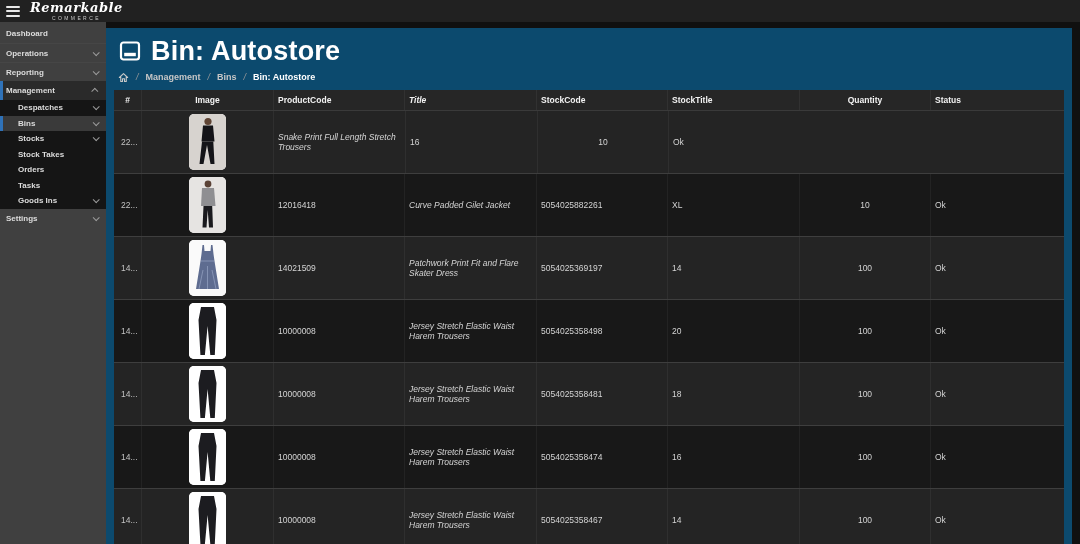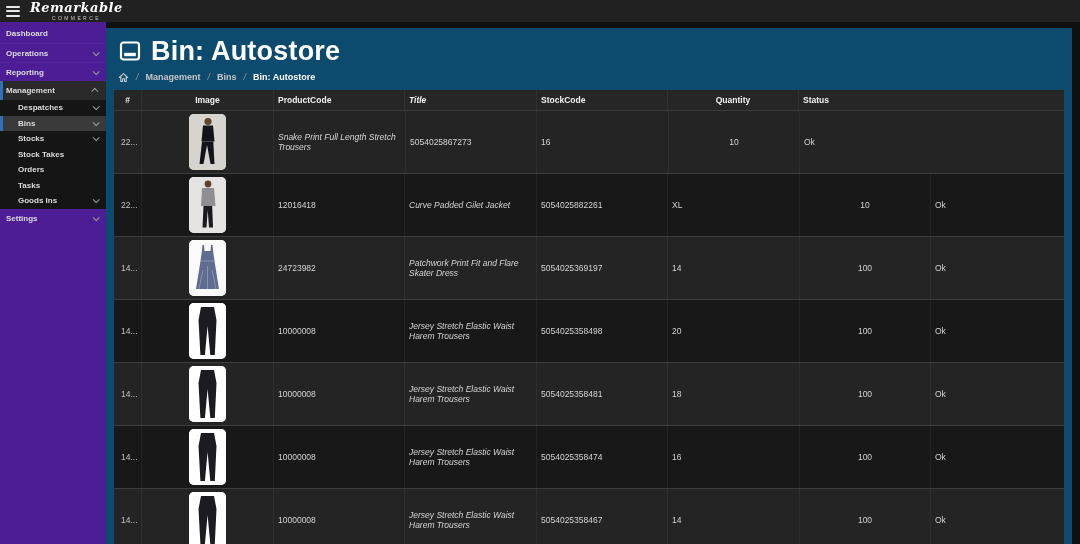--- a/index.html
+++ b/index.html
@@ -11,21 +11,21 @@
   .topbar { position:fixed; top:0; left:0; width:1080px; height:22px; background:#212121;
     display:flex; align-items:center; z-index:9; }
   .hamburger { width:14px; margin-left:6px; display:flex; flex-direction:column; gap:2.5px; cursor:pointer; }
   .hamburger span { display:block; height:2px; background:#e8e8e8; border-radius:1px; }
   .logo { margin-left:10px; text-align:center; line-height:1; cursor:pointer; }
   .logo-script { font-family:"DejaVu Serif",serif; font-style:italic; font-weight:bold;
     font-size:13px; color:#ffffff; letter-spacing:.5px; }
   .logo-sub { font-size:5px; letter-spacing:2.4px; color:#c9c9c9; margin-top:1.5px; }
 
   
-  .sidebar { position:fixed; top:22px; left:0; width:106px; height:522px; background:#4c1d95; padding-top:2px; }
+  .sidebar { position:fixed; top:22px; left:0; width:106px; height:522px; background:#404040; padding-top:2px; }
   .side-item { display:flex; align-items:center; height:19px; padding:0 6px;
     font-size:8px; font-weight:bold; color:#dcdcdc; cursor:pointer; }
   .side-item.submenu, .side-item.selected { height:15.5px; background:#151515; padding-left:18px; }
   .side-item.active { background:#2a2a2a; border-left:3px solid var(--accent); padding-left:3px; }
   .side-item.selected { background:#3a3a3a; border-left:3px solid var(--accent); padding-left:15px; }
   .side-item.normal + .side-item.normal { border-top:1px solid rgba(255,255,255,0.03); }
   .side-label { flex:1; }
   .chev { width:5px; height:5px; border-right:1.4px solid #9a9a9a; border-bottom:1.4px solid #9a9a9a; margin-right:2px; }
   .chev.down { transform:rotate(45deg) translateY(-1px); }
   .chev.up   { transform:rotate(-135deg) translateY(-1px); }
@@ -152,38 +152,38 @@
     <span class="current">Bin: Autostore</span>
   </div>
 
   <div class="table">
     <div class="thead">
       <div class="th c0">#</div>
       <div class="th c1">Image</div>
       <div class="th c2">ProductCode</div>
       <div class="th c3">Title</div>
       <div class="th c4">StockCode</div>
+      <div class="th c5">StockTitle</div>
       <div class="th c6">Quantity</div>
       <div class="th c7">Status</div>
     </div>
     <div class="tbody" id="tbody">
         <div class="tr">
     <div class="td c0">22...</div>
     <div class="td c1">
       <div class="thumb">
               <svg viewBox="0 0 37 56" xmlns="http://www.w3.org/2000/svg">
     <rect width="37" height="56" fill="#d7d3cf"></rect>
     <circle cx="19" cy="7.5" r="3.6" fill="#5f4434"></circle>
     <path d="M14 11.5 L24 11.5 L25.5 27.5 L12.5 27.5 Z" fill="#141418"></path>
     <path d="M13 27.5 L10.5 50 L14.5 50 L18 31 L21.5 50 L25.5 50 L24.3 27.5 Z" fill="#141418"></path>
   </svg>
             </div>
     </div>
     <div class="td c3">Snake Print Full Length Stretch Trousers</div>
-    <div class="td c4">5054025867273</div>
     <div class="td c5">16</div>
     <div class="td c6">10</div>
     <div class="td c7">Ok</div>
   </div>
         <div class="tr">
     <div class="td c0">22...</div>
     <div class="td c1">
       <div class="thumb">
               <svg viewBox="0 0 37 56" xmlns="http://www.w3.org/2000/svg">
     <rect width="37" height="56" fill="#e6e4e2"></rect>
@@ -204,21 +204,21 @@
     <div class="td c0">14...</div>
     <div class="td c1">
       <div class="thumb">
               <svg viewBox="0 0 37 56" xmlns="http://www.w3.org/2000/svg">
     <rect width="37" height="56" fill="#fafafa"></rect>
     <path d="M13.5 5 L15 5 L15.5 11 L21.5 11 L22 5 L23.5 5 L24.5 14 L25.5 21 L30 49 L7 49 L11.5 21 L12.5 14 Z" fill="#5e6c90"></path>
     <path d="M12 21 L25 21 M14 30 L10 49 M18.5 26 L18.5 49 M23 30 L27 49" stroke="#8a97b8" stroke-width="0.9" fill="none"></path>
   </svg>
             </div>
     </div>
-    <div class="td c2">24723982</div>
+    <div class="td c2">14021509</div>
     <div class="td c3">Patchwork Print Fit and Flare Skater Dress</div>
     <div class="td c4">5054025369197</div>
     <div class="td c5">14</div>
     <div class="td c6">100</div>
     <div class="td c7">Ok</div>
   </div>
         <div class="tr">
     <div class="td c0">14...</div>
     <div class="td c1">
       <div class="thumb">

